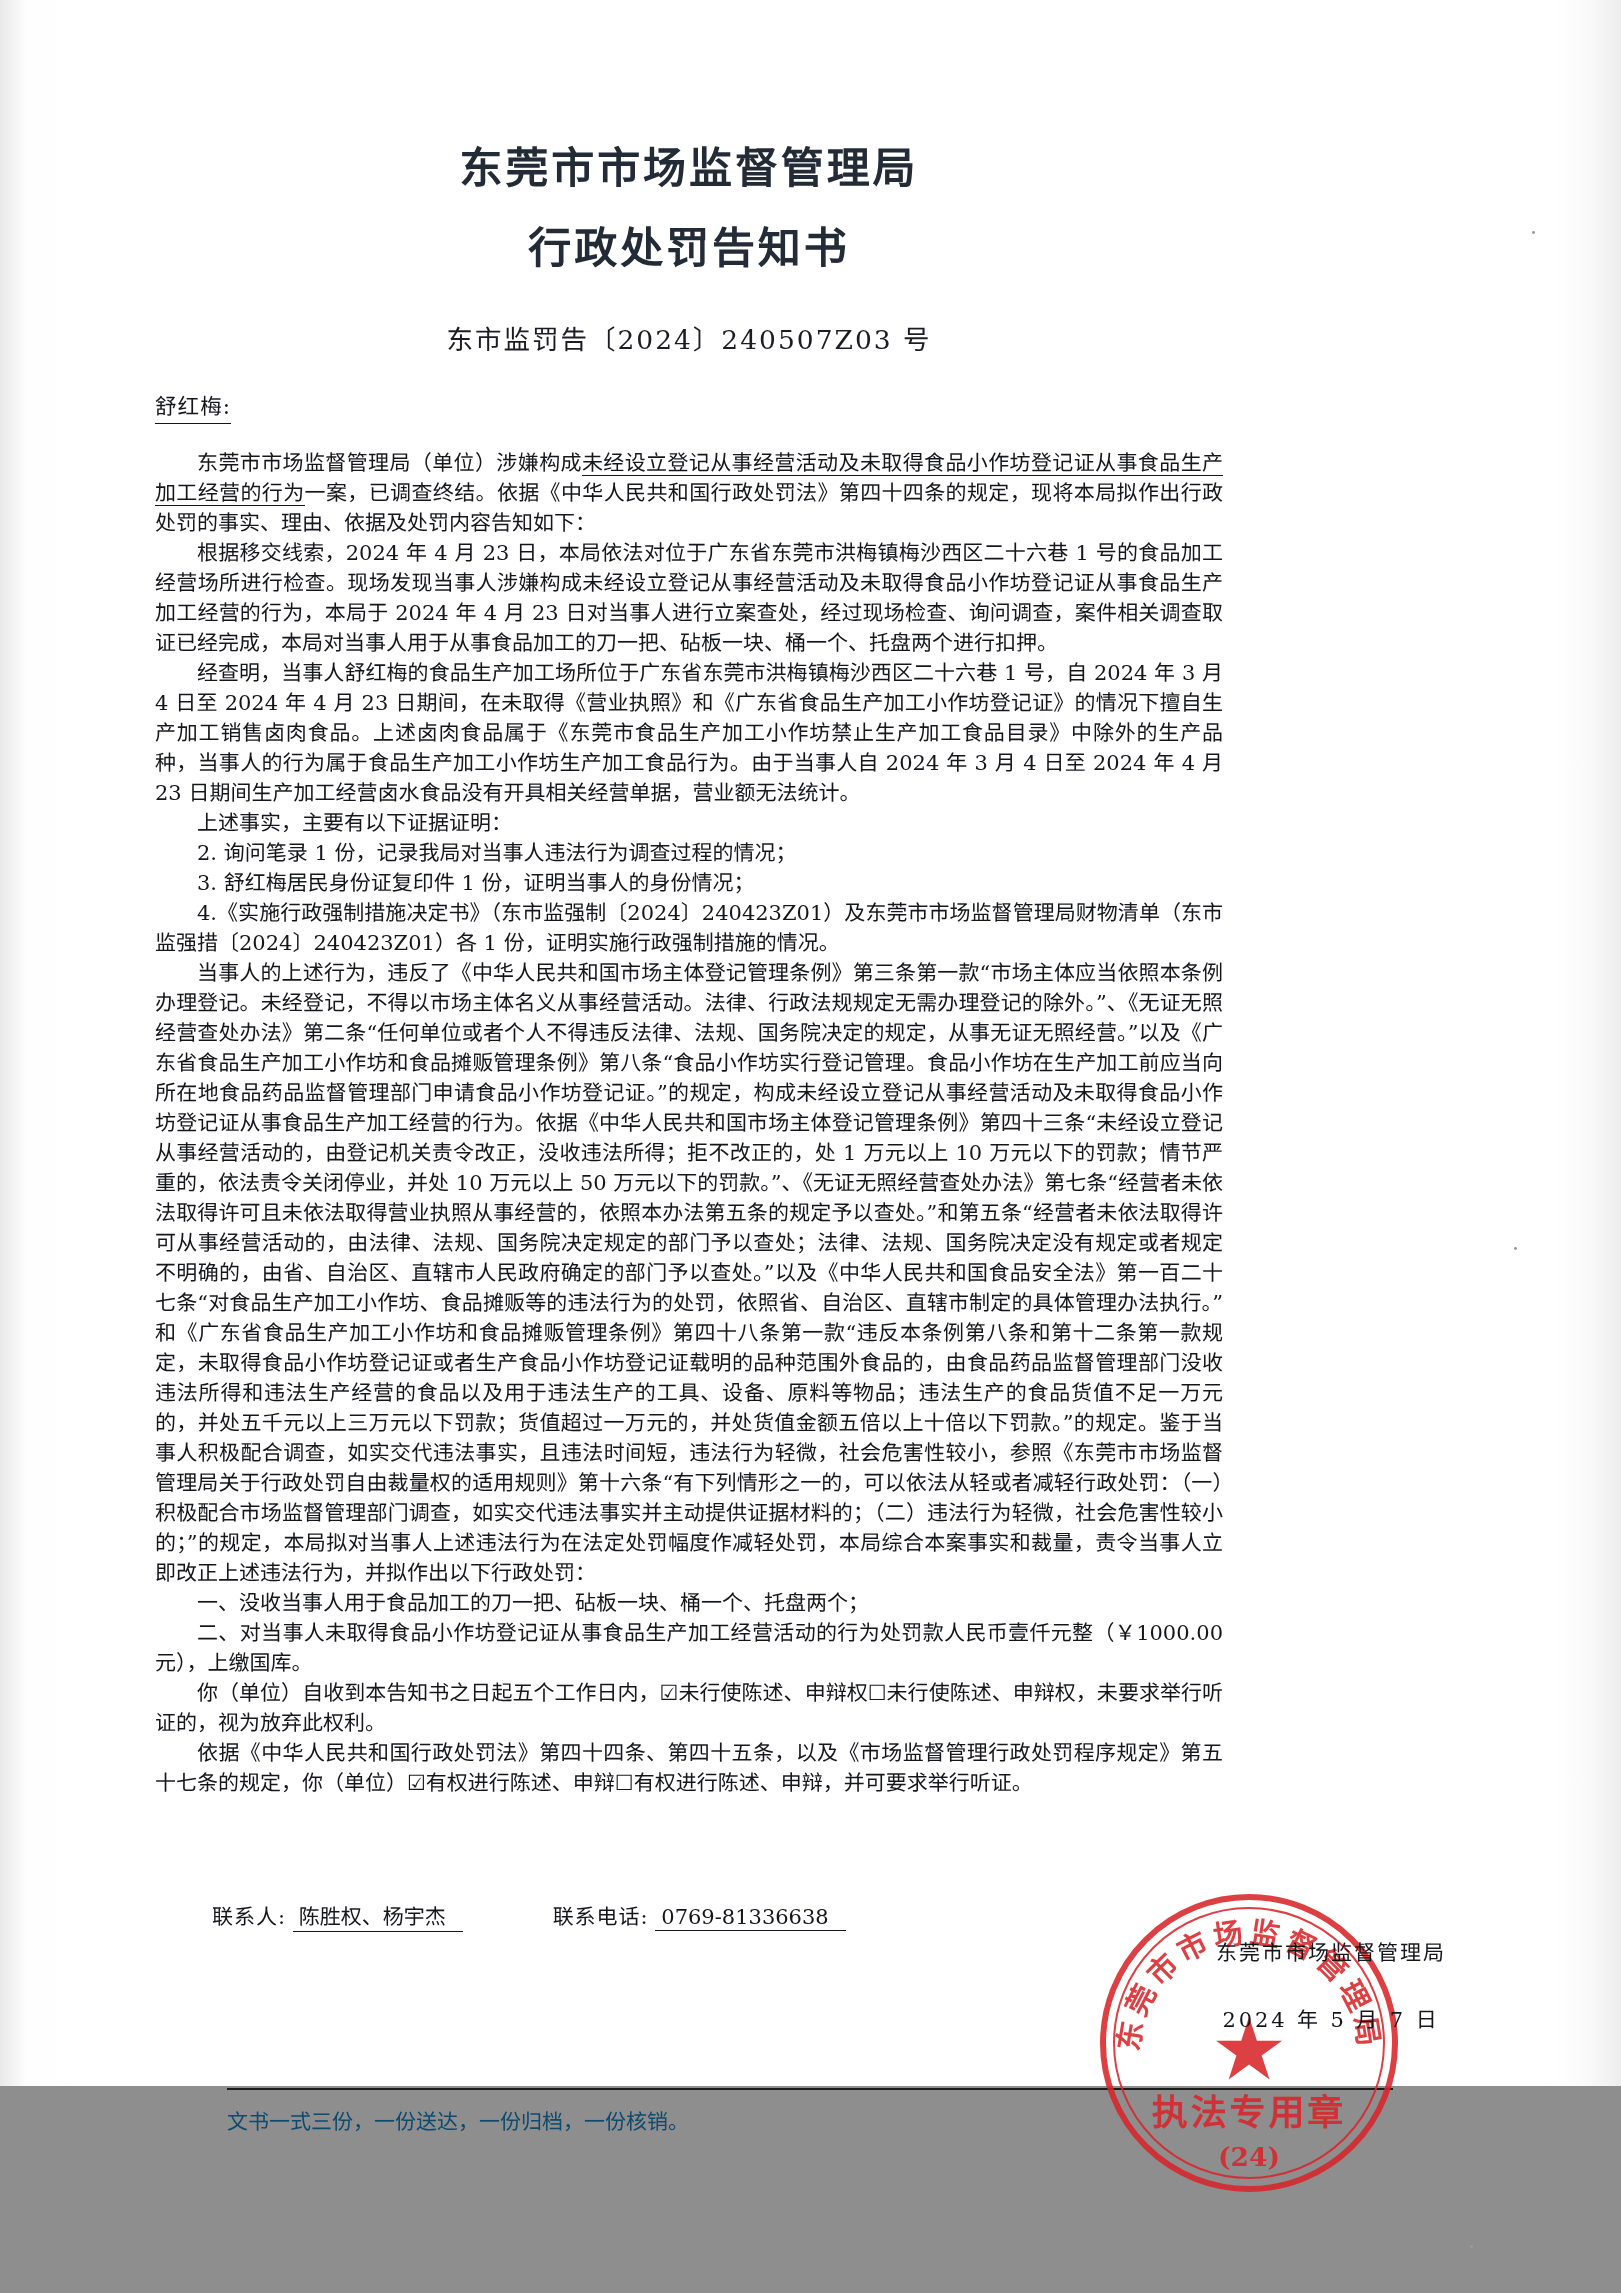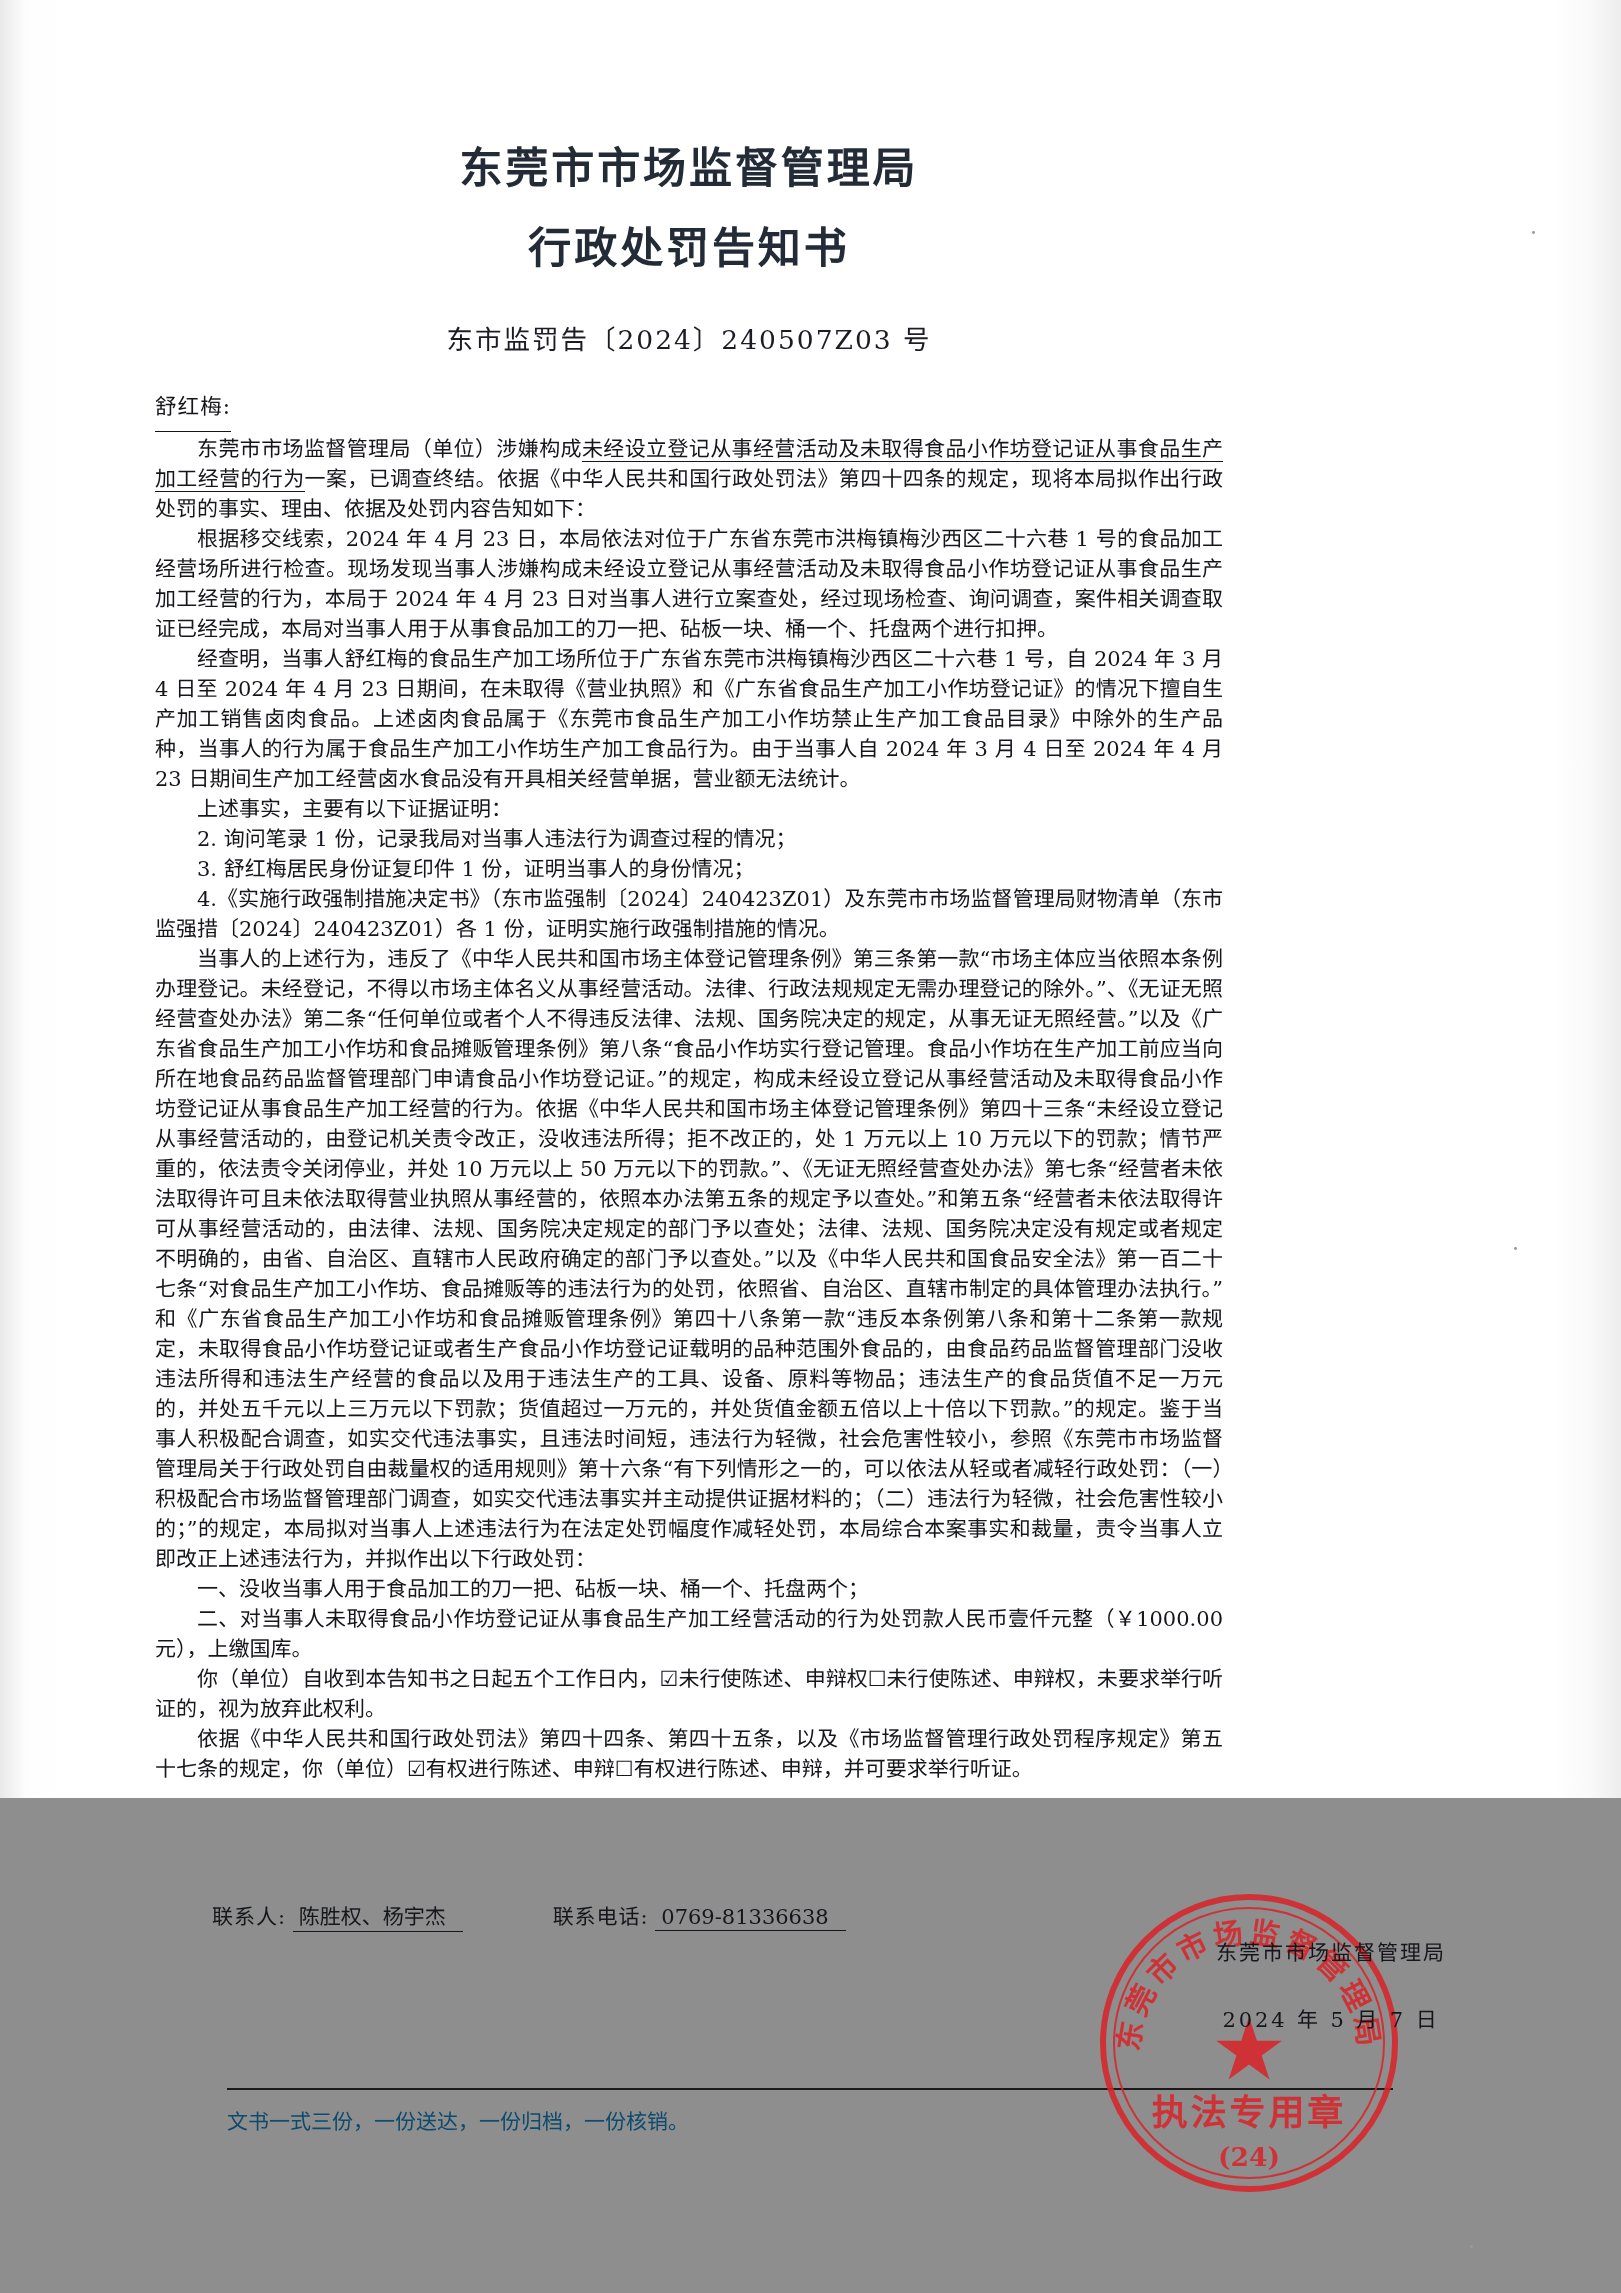--- a/index.html
+++ b/index.html
@@ -5,21 +5,21 @@
 <style>
   html,body{margin:0;padding:0;}
   body{
     width:1621px;height:2294px;
     background:#8e8e8e;
     font-family:"DejaVu Sans","Liberation Sans",sans-serif;
     overflow:hidden;
   }
   .page{
     position:relative;
-    width:1621px;height:1798px;
+    width:1621px;height:2086px;
     background:#ffffff;
     box-sizing:border-box;
   }
   
   .paper-tint{
     position:absolute;inset:0;
     background:
       linear-gradient(90deg,#e9e9e9 0px,#fdfdfd 25.5px,#ffffff 69px,#ffffff 1549px,#fafafa 1588px,#ededed 1621px),
       linear-gradient(180deg,#f2f2f2 0px,#ffffff 49px,#ffffff 2205px,#f4f4f4 2294px);
     pointer-events:none;
@@ -56,24 +56,24 @@
     font-family:"DejaVu Serif","Liberation Serif",serif;
     font-size:21px;
     line-height:30px;
     color:#15161c;
     text-align:justify;
     text-justify:inter-ideograph;
     margin-top:35px;
   }
   .recipient{
     font-size:21.6px;
-    margin-bottom:2px;
+    margin-bottom:24px;
     display:inline-block;
     border-bottom:1.6px solid #15161c;
-    padding-bottom:9px;
+    padding-bottom:1px;
     letter-spacing:1px;
   }
   .para{ text-indent:2em; margin:0; }
   .u{ border-bottom:1.5px solid #15161c; }
 
   
   .sigblock{
     position:absolute;
     right:94px;
     top:1936px;

